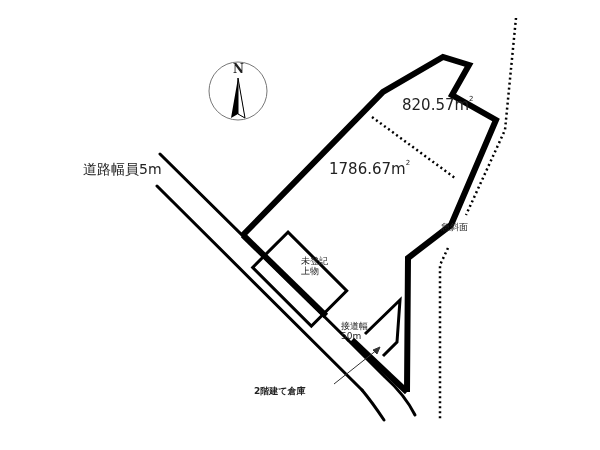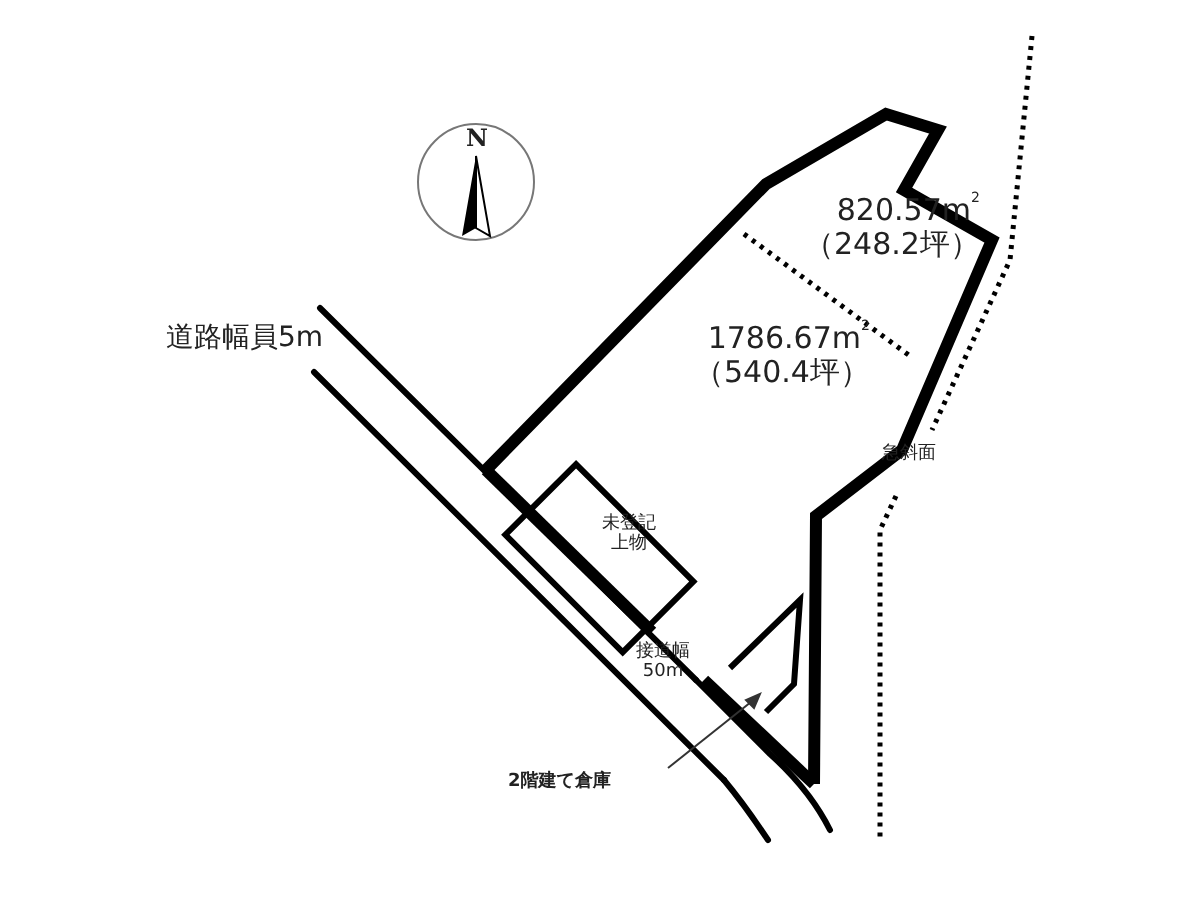--- a/index.html
+++ b/index.html
@@ -1,20 +1,20 @@
 <!DOCTYPE html>
 <html><head>
 <meta charset="utf-8">
 <style>
   html, body { margin: 0; padding: 0; background: #ffffff; }
   body { width: 600px; height: 450px; position: relative; overflow: hidden; font-family: "DejaVu Sans", "Liberation Sans", sans-serif; }
   svg { position: absolute; left: 0; top: 0; }
   .lbl { position: absolute; color: #222222; white-space: nowrap; line-height: 1.15; }
-  .area-main { font-size: 15px; text-align: right; }
-  .small { font-size: 9px; text-align: center; }
+  .area-main { font-size: 15px; text-align: left; }
+  .small { font-size: 9px; }
   .road { font-size: 14px; }
   .sup { font-size: 7px; vertical-align: top; position: relative; top: -2px; }
 </style>
 </head>
 <body>
 
 <svg width="600" height="450" viewBox="0 0 600 450">
 
   <g>
     <circle cx="238" cy="91" r="29" fill="none" stroke="#777" stroke-width="1"></circle>
@@ -53,34 +53,32 @@
     <path d="M448,248 L440,265 L440,420"></path>
   </g>
 </svg>
 
 <div class="lbl" style="left:233px;top:63px;font-family:'DejaVu Serif',serif;font-weight:bold;font-size:12px;">N</div>
 
 <div class="lbl road" style="left:83px;top:161px;">道路幅員5m</div>
 
 <div class="lbl area-main" style="left:402px;top:97px;">
   <div><span>820.57m</span><span class="sup">2</span></div>
-  <div>（248.2坪）</div>
 </div>
 
-<div class="lbl area-main" style="left:347px;top:161px;">
+<div class="lbl area-main" style="left:329px;top:161px;">
   <div><span>1786.67m</span><span class="sup">2</span></div>
-  <div>（540.4坪）</div>
 </div>
 
 <div class="lbl small" style="left:301px;top:256px;font-family:Liberation Serif, serif;">
   <div>未登記</div>
   <div>上物</div>
 </div>
 
-<div class="lbl small" style="left:318px;top:321px;">
+<div class="lbl small" style="left:341px;top:321px;">
   <div>接道幅</div>
   <div>50m</div>
 </div>
 
 <div class="lbl small" style="left:254px;top:386px;font-weight:bold;">
   <div>2階建て倉庫</div>
 </div>
 
 <div class="lbl small" style="left:441px;top:222px;">急斜面</div>
 

